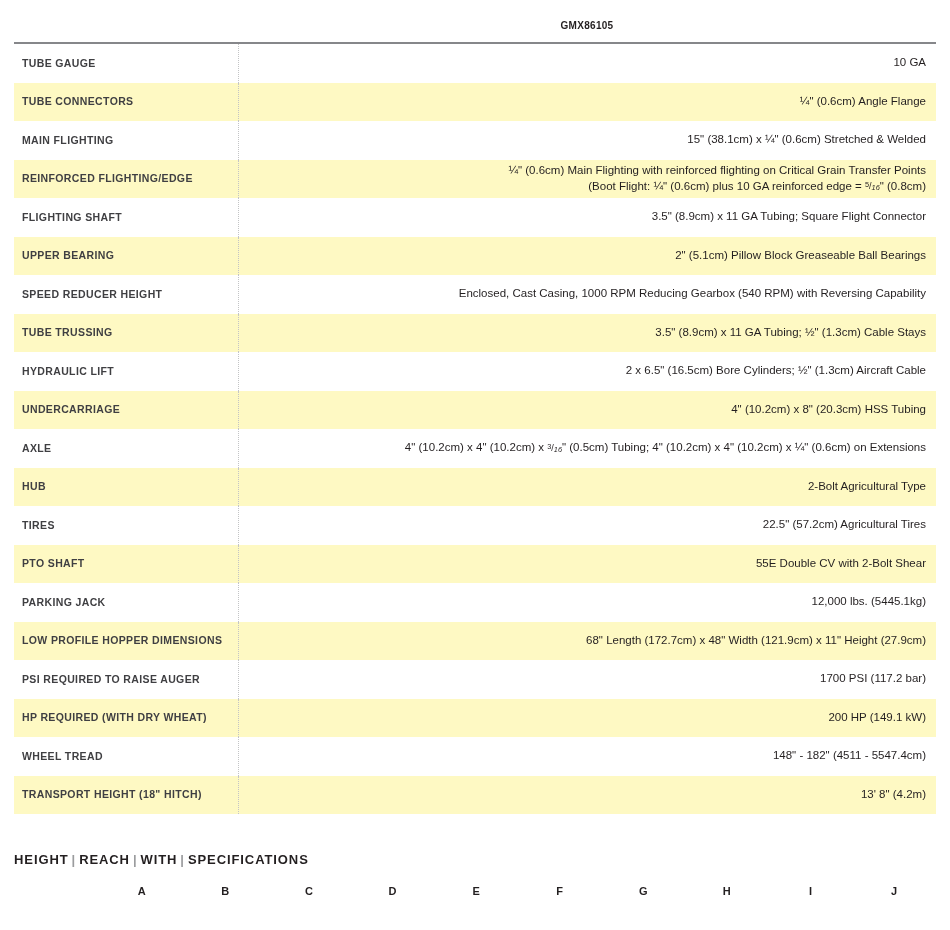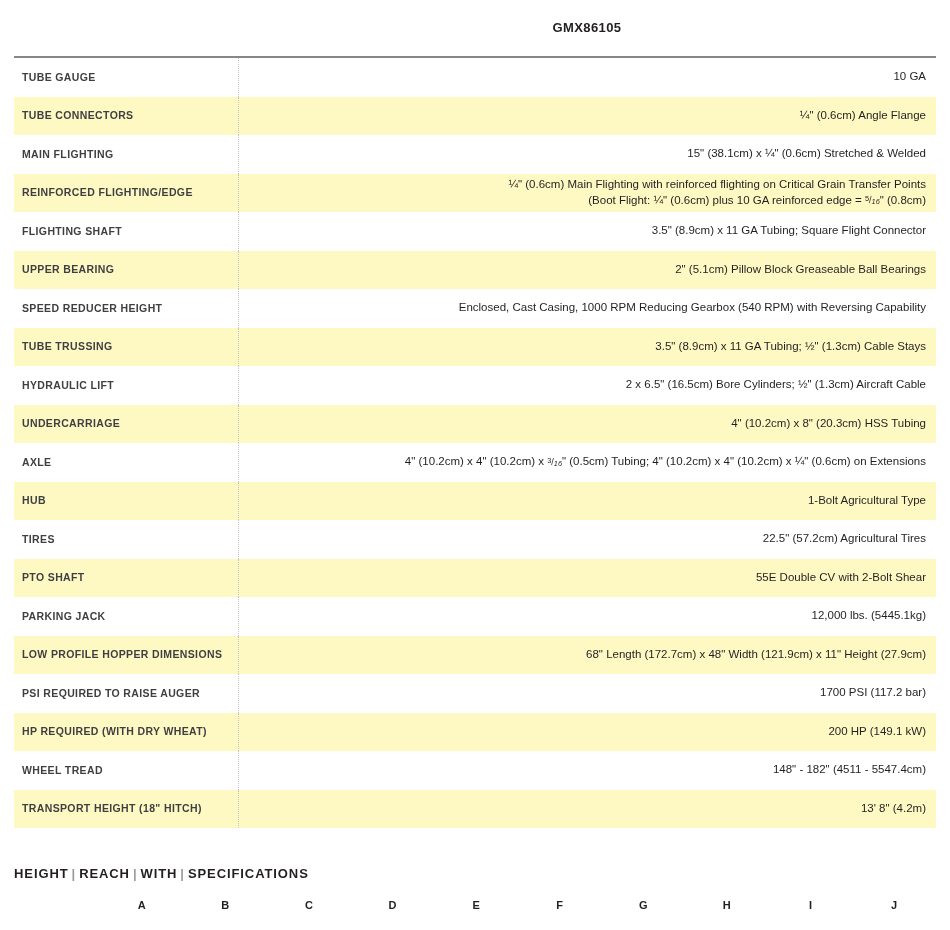--- a/index.html
+++ b/index.html
@@ -38,25 +38,25 @@
     display: flex;
     margin-top: 20px;
   }
   .model-header-spacer {
     width: 224px;
     flex: 0 0 224px;
   }
   .model-header-cell {
     flex: 1 1 auto;
     text-align: center;
-    font-size: 13px;
+    font-size: 10px;
     font-weight: bold;
     letter-spacing: 0.03em;
     color: #231f20;
-    padding-bottom: 21px;
+    padding-bottom: 11px;
   }
 
   
   .spec-table {
     width: 100%;
     border-collapse: collapse;
     border-top: 2px solid #86878a;
     table-layout: fixed;
   }
   .spec-table tr.shaded {
@@ -199,21 +199,21 @@
         <tr class="shaded">
           <td class="spec-label">UNDERCARRIAGE</td>
           <td class="spec-value">4" (10.2cm) x 8" (20.3cm) HSS Tubing</td>
         </tr>
         <tr>
           <td class="spec-label">AXLE</td>
           <td class="spec-value">4" (10.2cm) x 4" (10.2cm) x <span class="frac"><span class="num">3</span><span class="bar">/</span><span class="den">16</span></span>" (0.5cm) Tubing; 4" (10.2cm) x 4" (10.2cm) x ¼" (0.6cm) on Extensions</td>
         </tr>
         <tr class="shaded">
           <td class="spec-label">HUB</td>
-          <td class="spec-value">1-Bolt Agricultural Type</td>
+          <td class="spec-value">2-Bolt Agricultural Type</td>
         </tr>
         <tr>
           <td class="spec-label">TIRES</td>
           <td class="spec-value">22.5" (57.2cm) Agricultural Tires</td>
         </tr>
         <tr class="shaded">
           <td class="spec-label">PTO SHAFT</td>
           <td class="spec-value">55E Double CV with 2-Bolt Shear</td>
         </tr>
         <tr>

